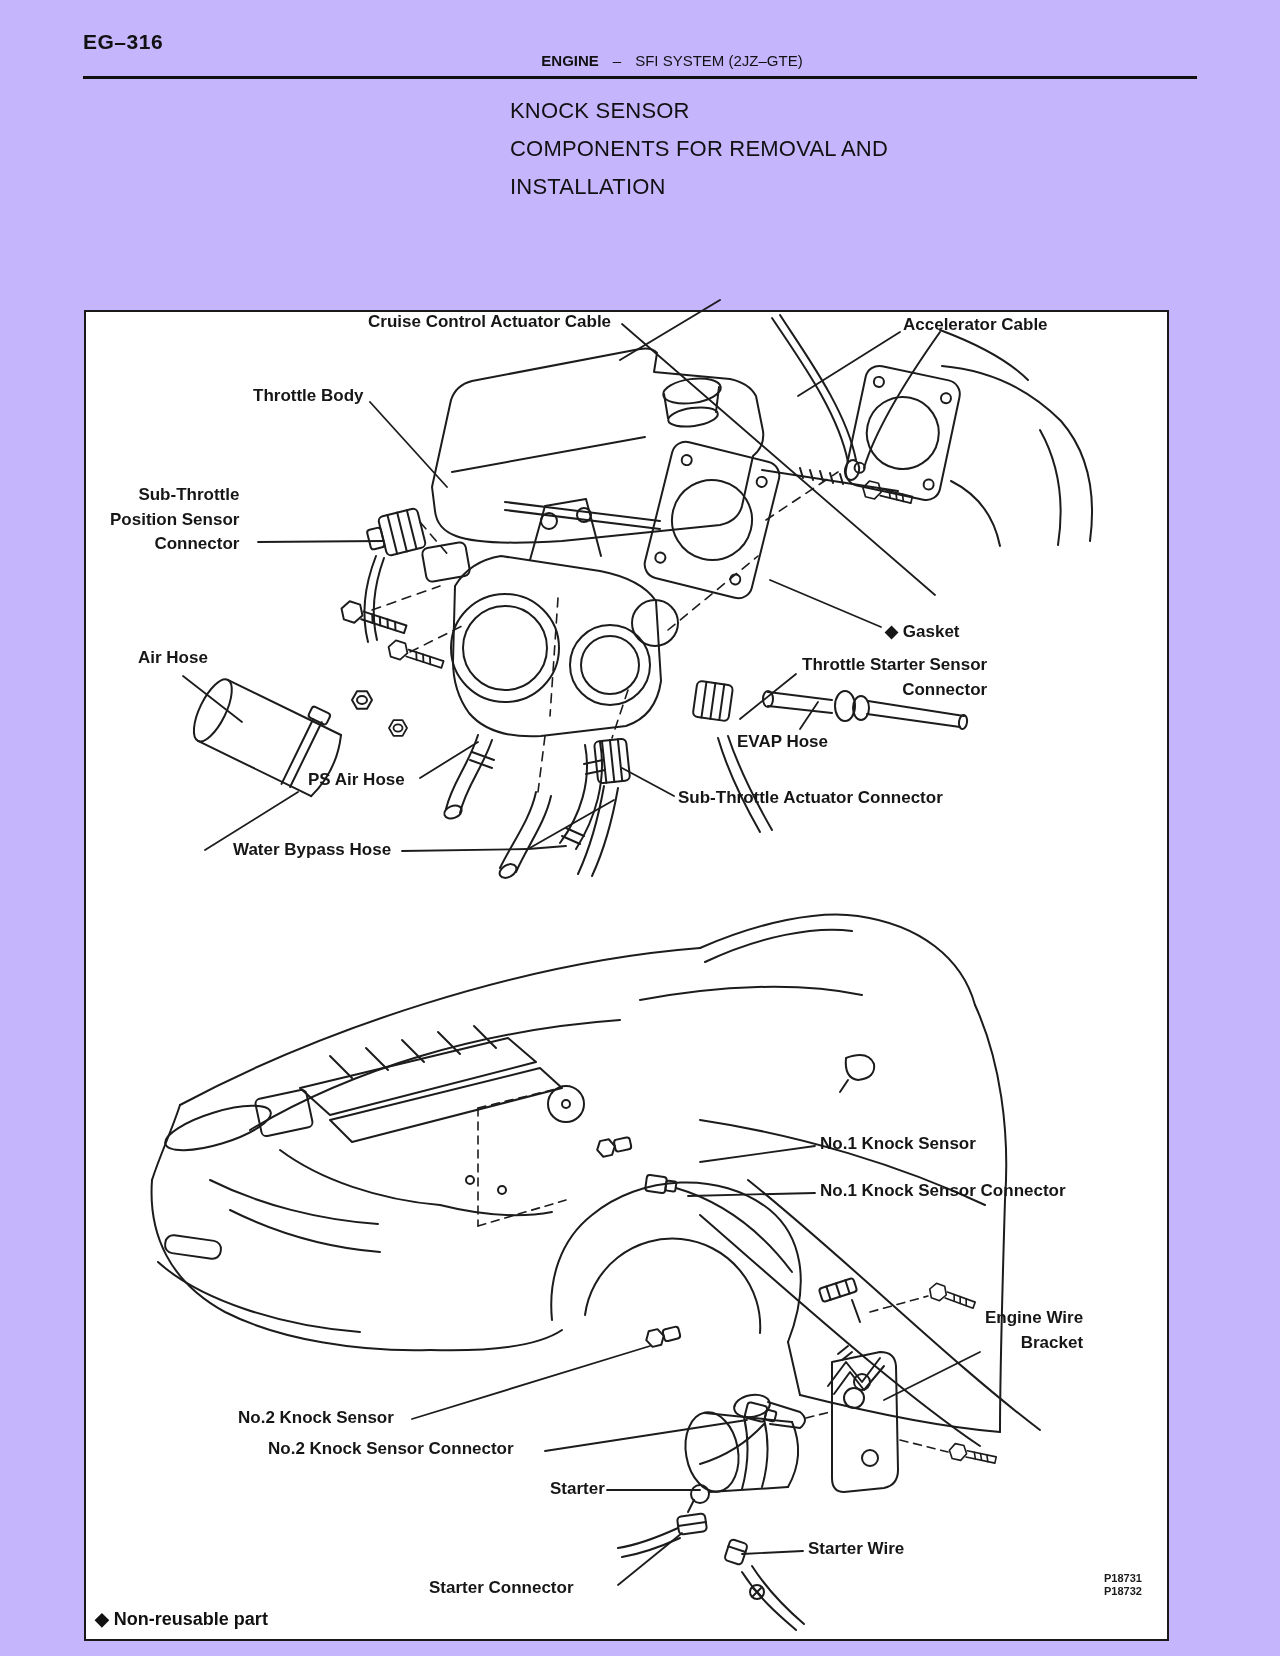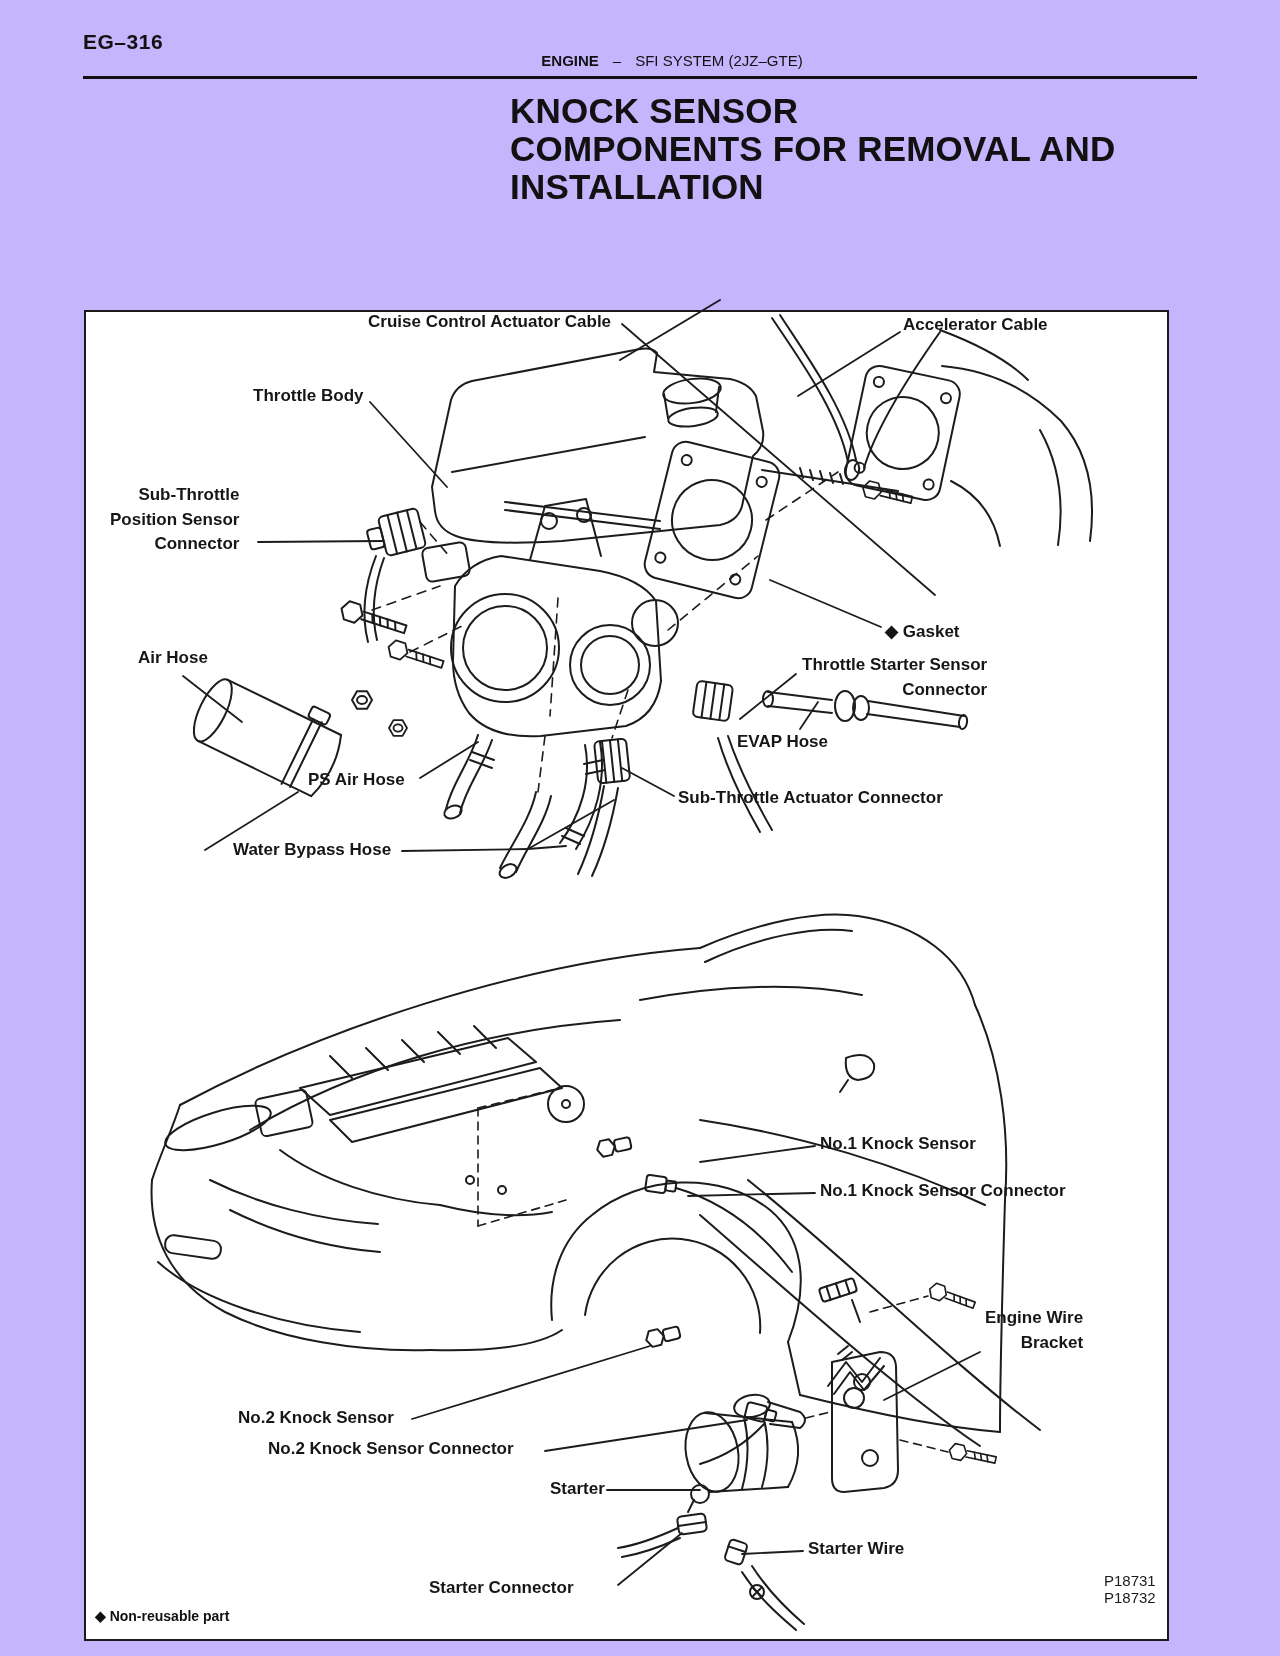--- a/index.html
+++ b/index.html
@@ -6,26 +6,26 @@
   .page{
     position:relative;width:1280px;height:1656px;background:#c4b5fd;
     font-family:"Liberation Sans",sans-serif;color:#111;overflow:hidden;
     margin:0 auto;
   }
   .page-code{position:absolute;left:83px;top:30px;font-size:21px;font-weight:700;letter-spacing:.5px;}
   .running-header{position:absolute;left:0;top:52px;width:100%;text-align:center;font-size:15px;padding-left:32px;}
   .running-header .sec{font-weight:700;}
   .running-header .dash{padding:0 14px;}
   .header-rule{position:absolute;left:83px;top:76px;width:1114px;height:3px;background:#111;}
-  .doc-title{position:absolute;left:510px;top:92px;font-size:35px;font-weight:700;line-height:38px;letter-spacing:.2px;}
+  .doc-title{position:absolute;left:510px;top:92px;font-size:22px;font-weight:400;line-height:38px;letter-spacing:.2px;}
   .figure-box{position:absolute;left:84px;top:310px;width:1081px;height:1327px;border:2px solid #1a1a1a;background:#fff;}
   .art{position:absolute;left:0;top:0;width:1280px;height:1656px;pointer-events:none;}
   .lbl{position:absolute;font-size:17px;font-weight:700;line-height:1.45;white-space:pre-line;color:#161616;text-align:right;}
-  .footnote{position:absolute;left:95px;top:1608px;font-size:14px;font-weight:700;}
-  .photo-codes{position:absolute;left:1104px;top:1572px;font-size:15px;font-weight:400;line-height:1.15;white-space:pre-line;color:#1b1b1b;}
+  .footnote{position:absolute;left:95px;top:1608px;font-size:18px;font-weight:700;}
+  .photo-codes{position:absolute;left:1104px;top:1572px;font-size:11px;font-weight:700;line-height:1.15;white-space:pre-line;color:#1b1b1b;}
   .figure-code{position:absolute;left:1112px;top:1680px;font-size:16px;font-weight:700;color:#333;}
 </style>
 </head>
 <body>
 
 <div class="page">
 
   <div class="page-code">EG–316</div>
   <div class="running-header">
     <span class="sec">ENGINE</span><span class="dash">–</span><span class="sub">SFI SYSTEM (2JZ–GTE)</span>

